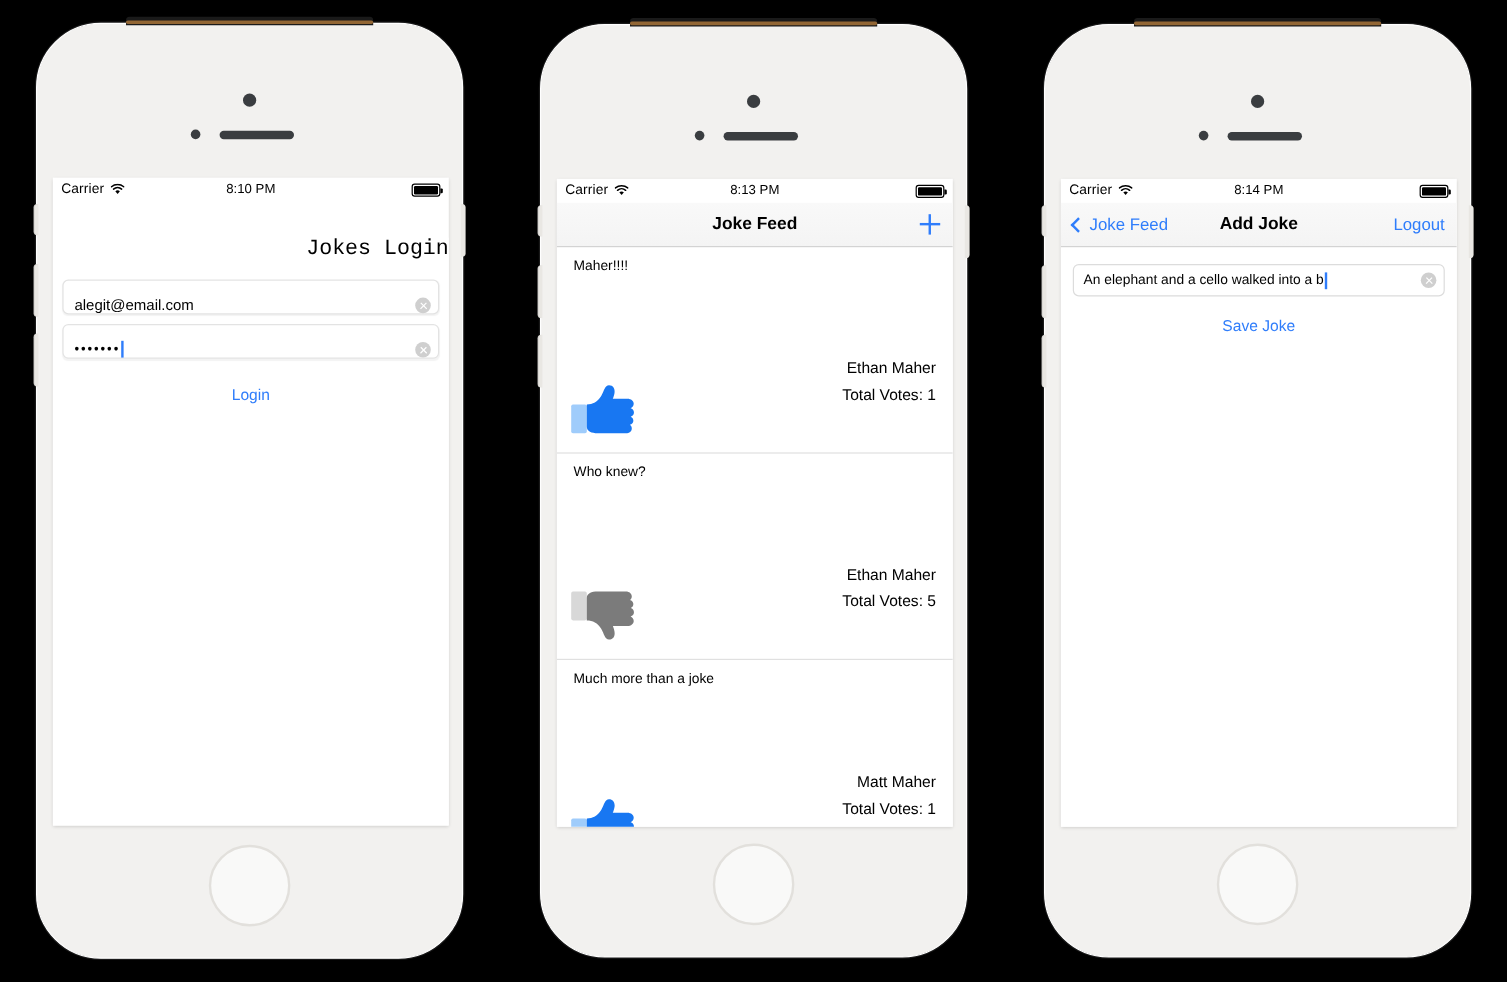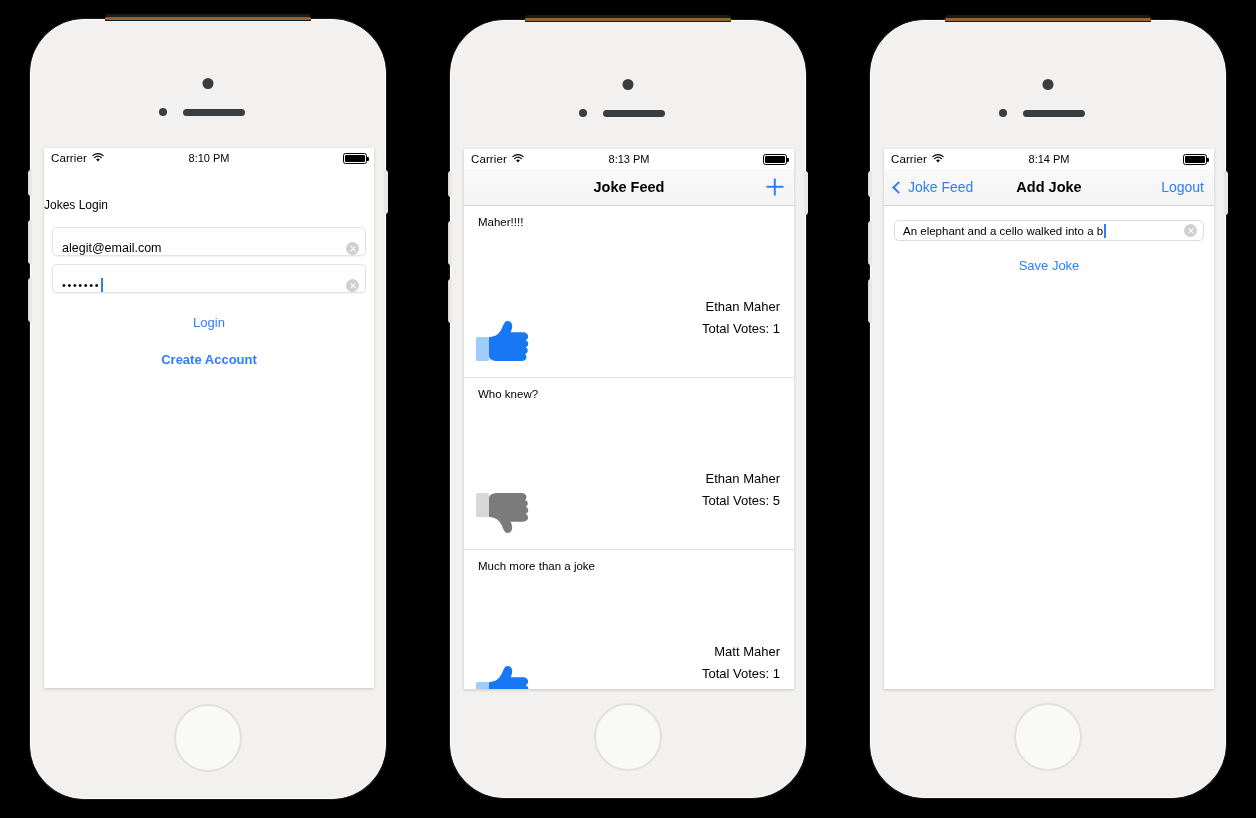--- a/index.html
+++ b/index.html
@@ -148,24 +148,25 @@
     position: absolute; right: -3px; top: 3.5px;
     width: 2px; height: 4px;
     background: #000;
     border-radius: 0 1px 1px 0;
   }
   .battery-fill { height: 100%; background: #000; border-radius: 1px; }
 
   
   .login-body { padding: 0; background: #fff; height: calc(100% - 20px); }
   .login-title {
-    text-align: left;
-    font-size: 12px;
+    text-align: right;
+    font-size: 18px;
     color: #000;
     margin-top: 30px;
+    font-family: Liberation Mono, monospace;
   }
   .field-wrap { padding: 0 8px; margin-top: 15px; }
   .field {
     height: 29px;
     border: 1px solid #e3e3e3;
     border-radius: 5px;
     background: #fff;
     display: flex;
     align-items: flex-end;
     padding: 0 6px 0 9px;
@@ -268,21 +269,21 @@
   }
   .thumb {
     position: absolute;
     left: 10px; bottom: 10px;
     width: 58px; height: 52px;
   }
 
   
   .addjoke-body { background: #fff; height: calc(100% - 57px); padding: 14px 10px 0 10px; }
   .addjoke-field {
-    height: 21px;
+    height: 27px;
     border: 1px solid #dcdcdc;
     border-radius: 5px;
     display: flex;
     align-items: center;
     padding: 0 6px 0 8px;
     background: #fff;
   }
   .addjoke-text { font-size: 11.5px; color: #000; display: flex; align-items: center; flex: 1; }
   .save-link {
     display: block;
@@ -338,21 +339,20 @@
           <div class="field">
             <span class="field-text pw-dots">
                 <span>•••••••</span>
                 <span class="caret"></span>
               </span>
             <span class="clear-btn"></span>
           </div>
         </div>
 
         <span class="link-btn">Login</span>
-        <span class="link-btn bold">Create Account</span>
       </div>
     </div>
 
     <div class="home-btn"></div>
   </div>
 
   <div class="phone p2">
     <div class="top-accent"></div>
     <div class="btn-side btn-silent"></div>
     <div class="btn-side btn-volup"></div>

